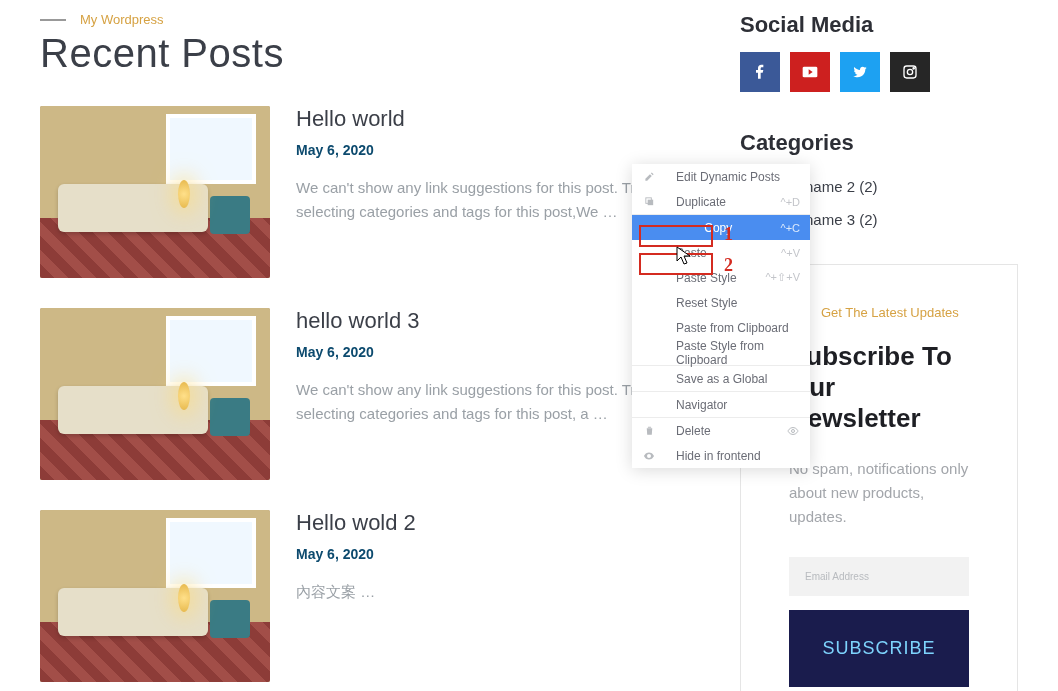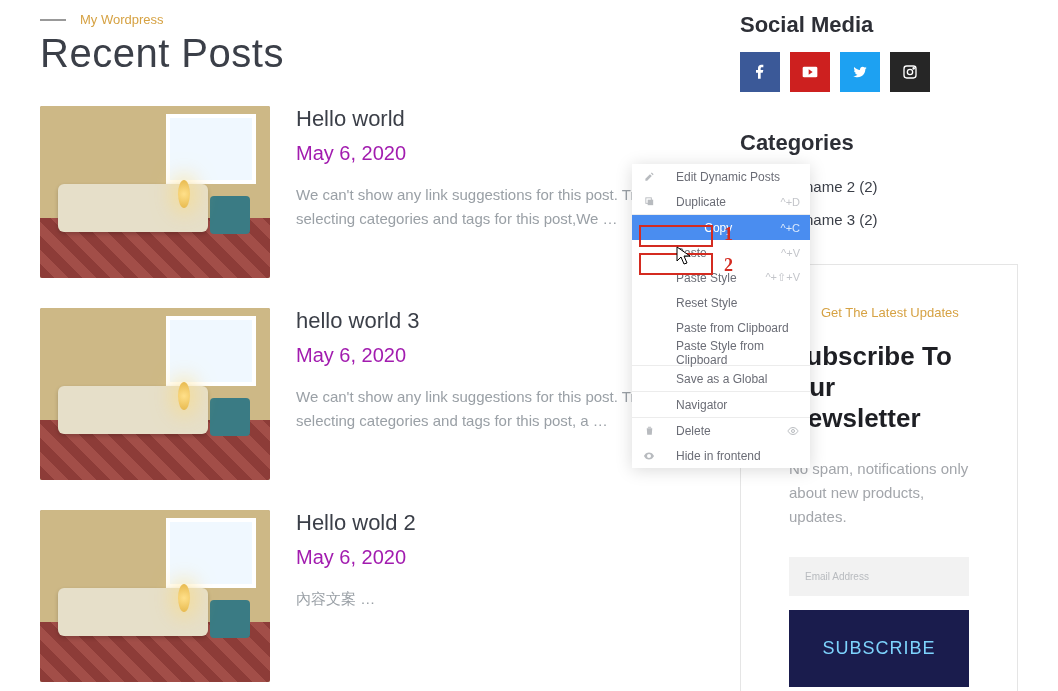--- a/index.html
+++ b/index.html
@@ -18,21 +18,21 @@
   .thumb { width: 230px; height: 172px; background: #b79d7a; position: relative; overflow: hidden; border-radius: 2px; flex-shrink: 0; }
   .thumb .wall { position:absolute; inset:0; background:#cdb886; }
   .thumb .floor { position:absolute; left:0; right:0; bottom:0; height:60px; background: repeating-linear-gradient(45deg,#8d3c38 0 10px,#a24e48 10px 20px); }
   .thumb .window { position:absolute; right:14px; top:8px; width:90px; height:70px; background:#f0f8ff; border:4px solid #fff; }
   .thumb .sofa { position:absolute; left:18px; bottom:46px; width:150px; height:48px; background:#e6dfc9; border-radius:6px; box-shadow:0 2px 4px rgba(0,0,0,.2); }
   .thumb .chair { position:absolute; right:20px; bottom:44px; width:40px; height:38px; background:#3a7b84; border-radius:4px; }
   .thumb .lamp { position:absolute; left:138px; bottom:70px; width:12px; height:28px; background:radial-gradient(circle,#ffe08a,#e6b74a); border-radius:50%; box-shadow:0 0 20px 6px rgba(255,220,120,.6); }
 
   .post-body { flex:1; }
   .post-title { color:#3b3f48; font-size:22px; font-weight:500; margin-bottom:10px; }
-  .post-date { color:#a21caf; font-size:20px; font-weight:400; margin-bottom:18px; }
+  .post-date { color:#0c4a6e; font-size:14px; font-weight:700; margin-bottom:18px; }
   .post-excerpt { color:#9aa0a6; font-size:15px; line-height:1.6; }
 
   .side-title { font-size:22px; color:#2d2f36; font-weight:700; margin-bottom:14px; }
   .social-row { display:flex; gap:10px; margin-bottom:38px; }
   .social { width:40px; height:40px; display:flex; align-items:center; justify-content:center; color:#fff; cursor:pointer; }
   .fb { background:#3b5998; } .yt { background:#cd201f; } .tw{ background:#1da1f2; } .ig{ background:#262626; }
 
   .cat-item { color:#3b3f48; font-size:15px; padding:8px 0; cursor:pointer; }
 
   .newsletter-box { border:1px solid #e5e5e5; padding:40px 48px 48px 48px; margin-top:28px; }

